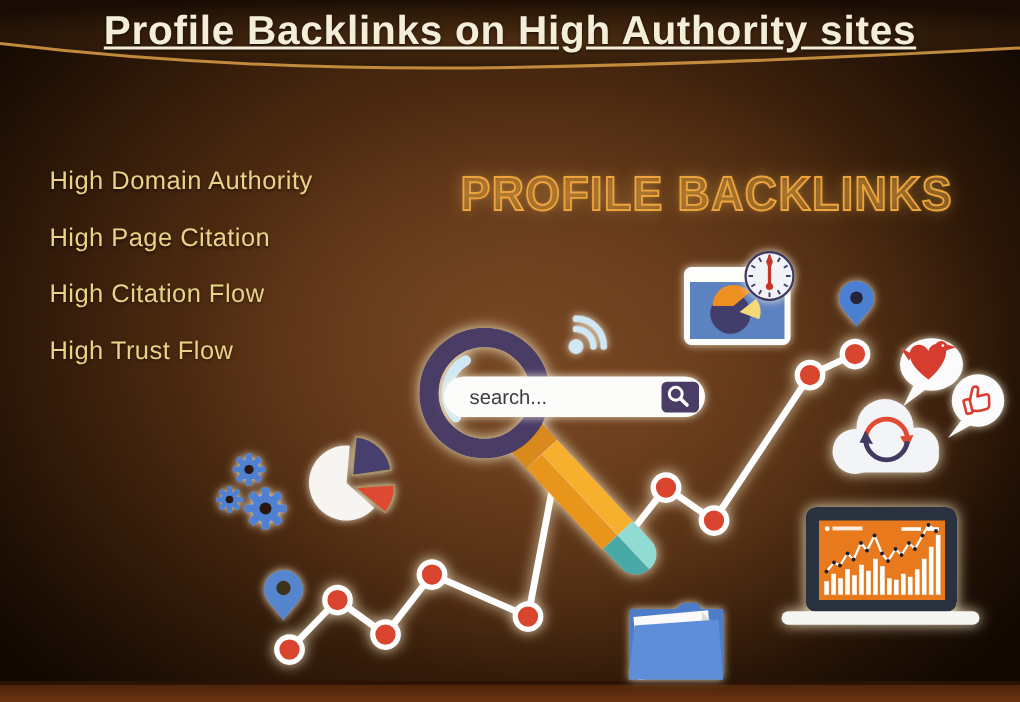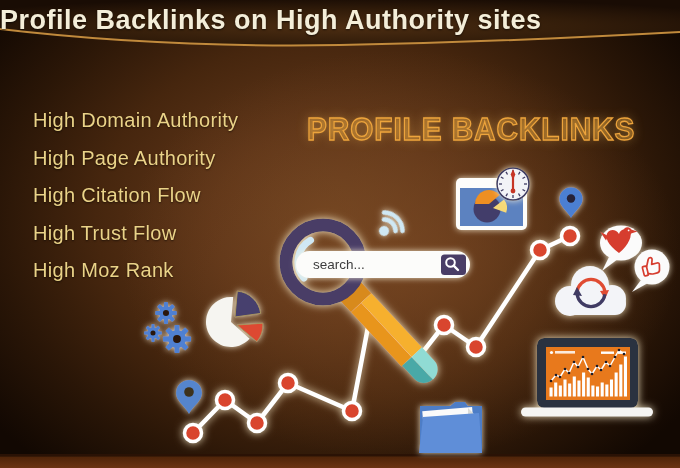--- a/index.html
+++ b/index.html
@@ -3,30 +3,30 @@
 <meta charset="utf-8">
 <style>
   html,body{margin:0;padding:0;background:#000;}
   .canvas{
     position:relative;width:680px;height:468px;overflow:hidden;
     font-family:"Liberation Sans",sans-serif;
     background:radial-gradient(ellipse 430px 330px at 49% 47%,
       #6e4320 0%,#5e3518 28%,#46260e 55%,#2a1607 78%,#170b03 95%,#120802 100%);
   }
   .banner-title{
-    position:absolute;left:0;top:5px;width:680px;text-align:left;
+    position:absolute;left:0;top:5px;width:680px;text-align:center;
     font-size:27px;font-weight:bold;color:#f4eed9;letter-spacing:.5px;
-    text-shadow:0 1px 2px rgba(0,0,0,.6);z-index:5;
+    text-shadow:0 1px 2px rgba(0,0,0,.6);z-index:5;text-decoration:underline;
   }
   .features{
     position:absolute;left:33px;top:102px;margin:0;padding:0;list-style:none;
     z-index:5;
   }
   .features li{
-    font-size:20px;line-height:37.6px;color:#ead388;letter-spacing:.3px;
+    font-size:17px;line-height:37.6px;color:#ead388;letter-spacing:.3px;
     text-shadow:0 1px 2px rgba(0,0,0,.55);white-space:nowrap;
   }
   .headline{
     position:absolute;left:307px;top:111px;width:330px;z-index:5;
     font-size:32px;font-weight:bold;letter-spacing:1px;white-space:nowrap;
     color:rgba(240,170,60,0.14);
     -webkit-text-stroke:1.3px #eda43c;
     transform:scaleX(.93);transform-origin:left top;
     text-shadow:0 0 12px rgba(250,200,100,.45),0 0 3px rgba(240,170,60,.35);
   }
@@ -281,20 +281,19 @@
           <line x1="453.6" y1="265.6" x2="458" y2="270" stroke="#ffffff" stroke-width="2.4" stroke-linecap="round"></line>
         </g>
       </g>
     </g>
   </svg>
 
   <div class="banner-title">Profile Backlinks on High Authority sites</div>
 
   <ul class="features">
     <li>High Domain Authority</li>
-    <li>High Page Authority</li>
+    <li>High Page Citation</li>
     <li>High Citation Flow</li>
     <li>High Trust Flow</li>
-    <li>High Moz Rank</li>
   </ul>
 
   <div class="headline">PROFILE BACKLINKS</div>
 </div>
 
 </body></html>

